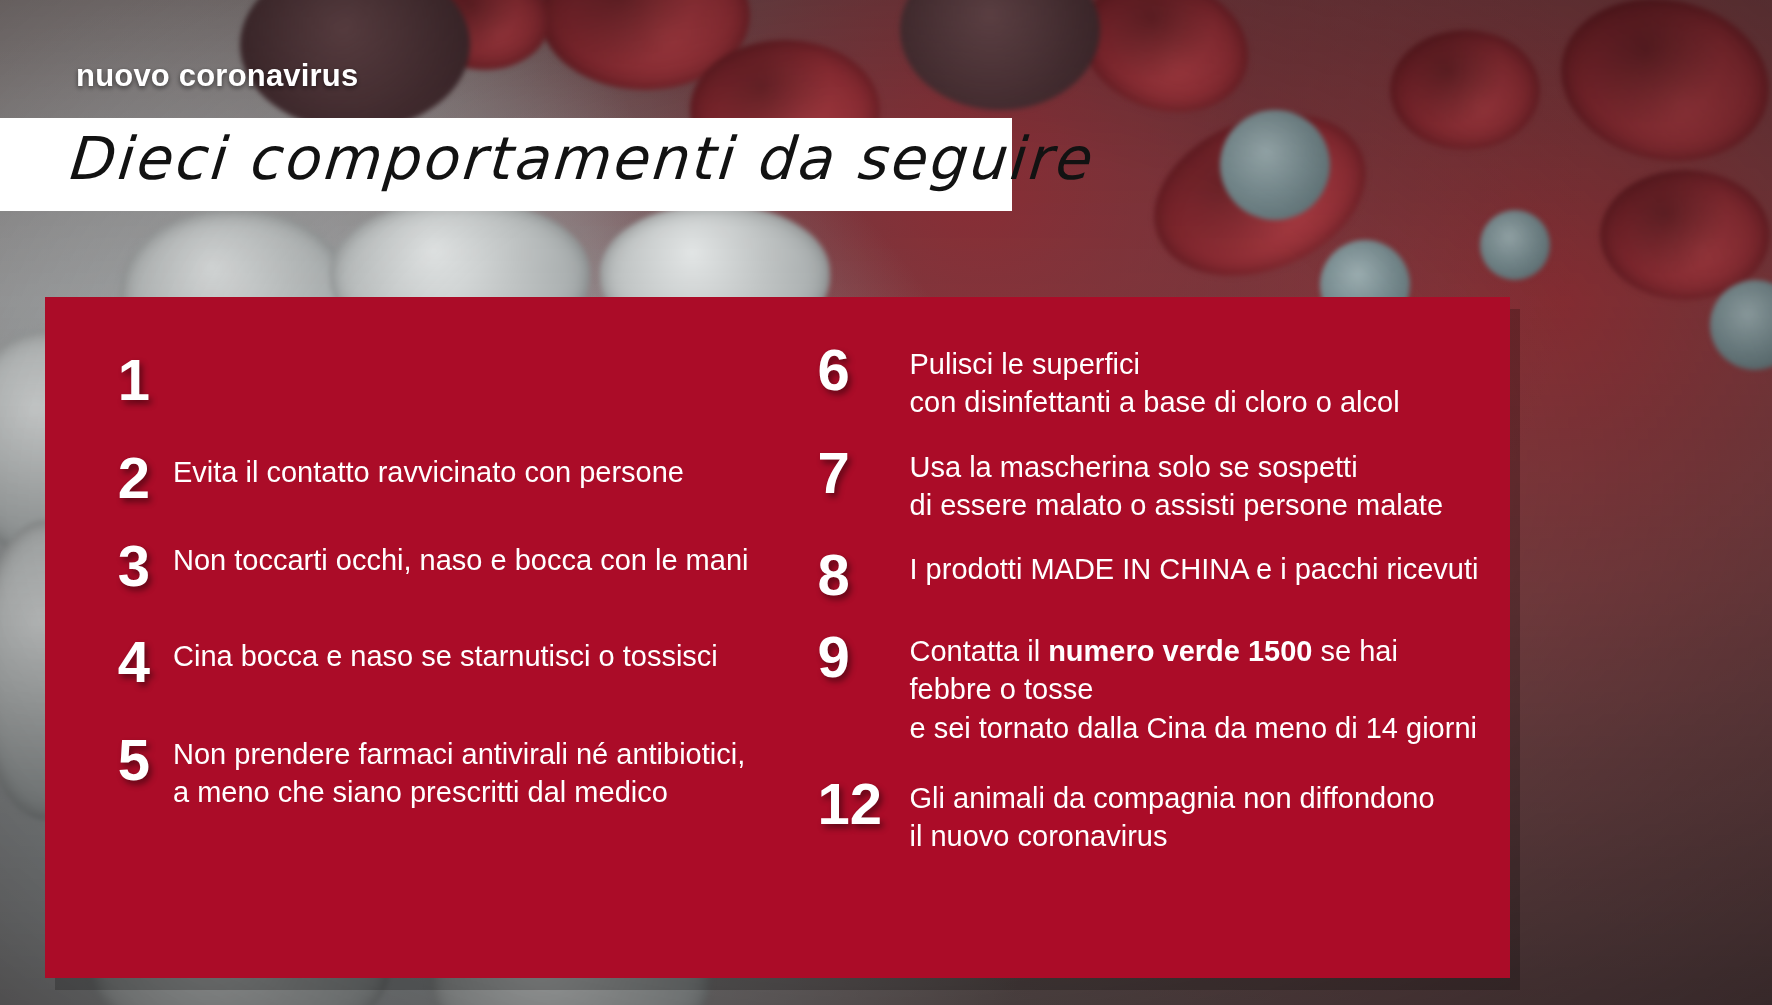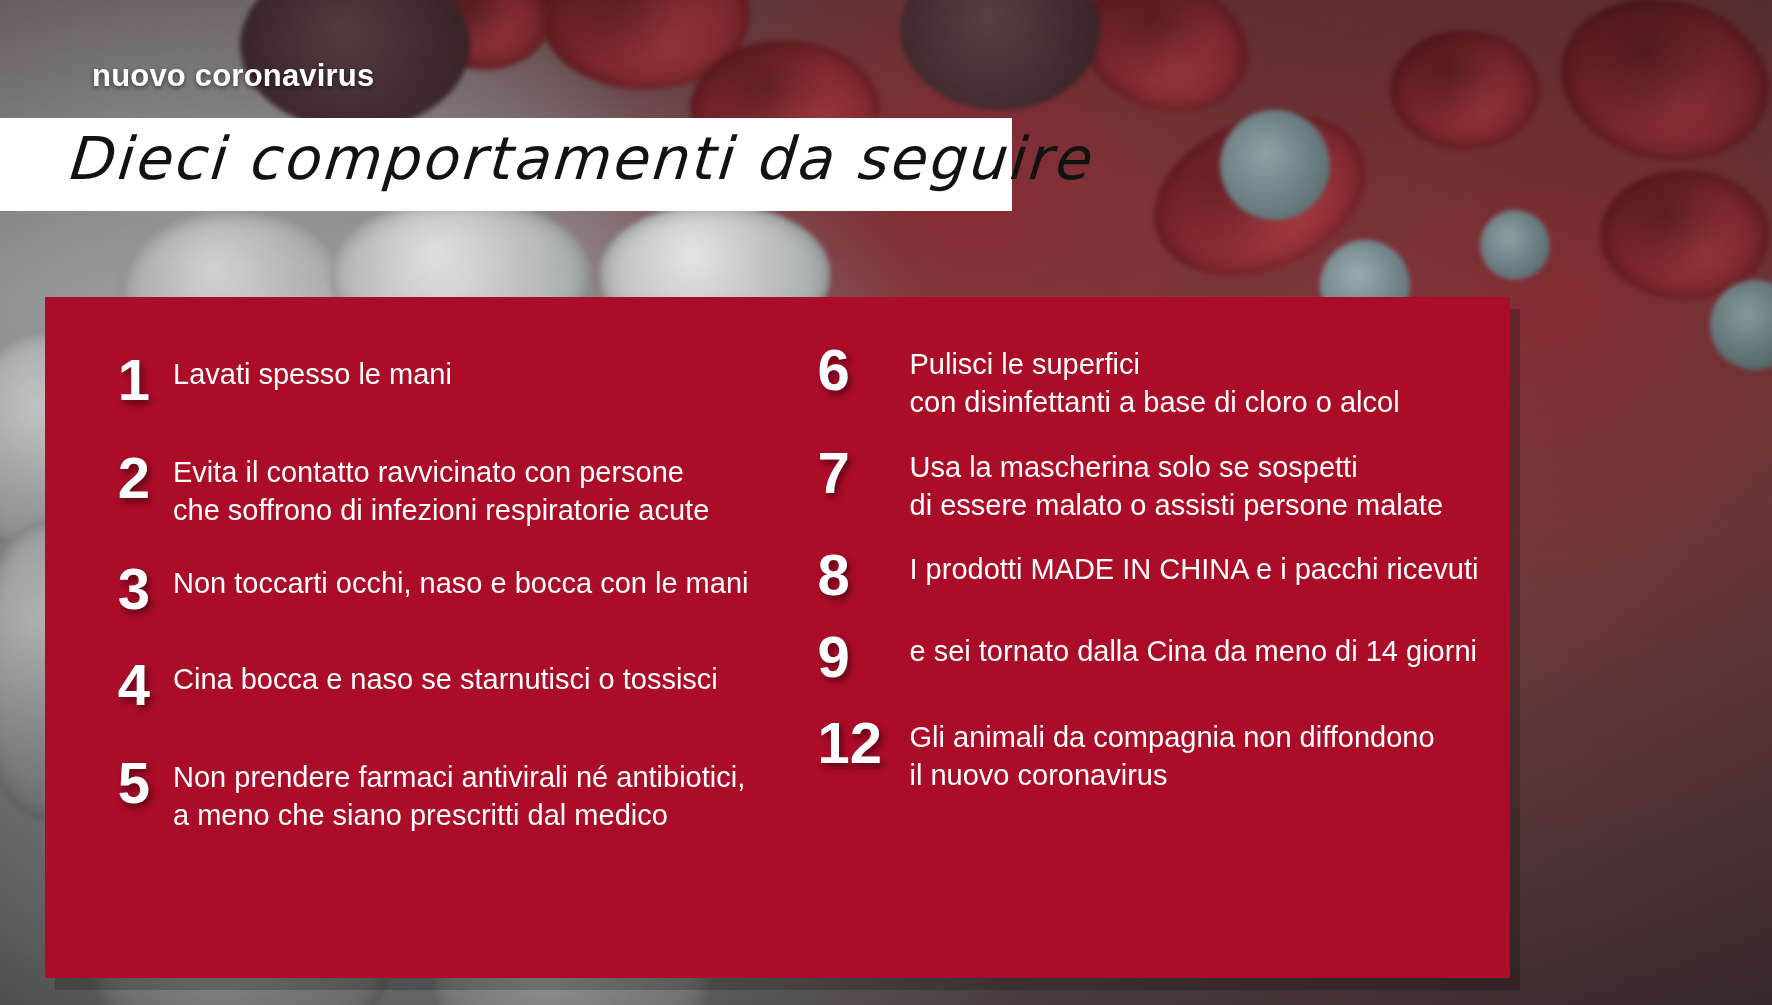--- a/index.html
+++ b/index.html
@@ -59,21 +59,21 @@
   .vignette {
     background:
       radial-gradient(ellipse at 50% 45%, rgba(0,0,0,0) 40%, rgba(0,0,0,0.28) 100%),
       linear-gradient(to bottom, rgba(0,0,0,0.10), rgba(0,0,0,0) 30%, rgba(0,0,0,0.25) 100%);
   }
   .blurwrap { filter: blur(2.2px); }
 
   
   .kicker {
     position: absolute;
-    left: 92px;
+    left: 76px;
     top: 58px;
     font-size: 31px;
     font-weight: bold;
     color: #ffffff;
     letter-spacing: 0.2px;
     text-shadow: 0 2px 5px rgba(0,0,0,0.55);
   }
   .title-band {
     position: absolute;
     left: 0;
@@ -192,30 +192,26 @@
   <div class="title-band"></div>
   <div class="title-text">Dieci comportamenti da seguire</div>
 
   <div class="panel">
     <div class="cols">
 
       <div class="col left">
 
         <div class="item">
           <div class="num">1</div>
-          <div class="txt">
-            <div>Lavati spesso le mani</div>
-          </div>
         </div>
 
         <div class="item">
           <div class="num">2</div>
           <div class="txt">
             <div>Evita il contatto ravvicinato con persone</div>
-            <div>che soffrono di infezioni respiratorie acute</div>
           </div>
         </div>
 
         <div class="item">
           <div class="num">3</div>
           <div class="txt">
             <div>Non toccarti occhi, naso e bocca con le mani</div>
           </div>
         </div>
 
@@ -257,20 +253,21 @@
         <div class="item">
           <div class="num">8</div>
           <div class="txt">
             <div>I prodotti MADE IN CHINA e i pacchi ricevuti</div>
           </div>
         </div>
 
         <div class="item">
           <div class="num">9</div>
           <div class="txt">
+            <div><span>Contatta il </span><b>numero verde 1500</b><span> se hai febbre o tosse</span></div>
             <div>e sei tornato dalla Cina da meno di 14 giorni</div>
           </div>
         </div>
 
         <div class="item">
           <div class="num">12</div>
           <div class="txt">
             <div>Gli animali da compagnia non diffondono</div>
             <div>il nuovo coronavirus</div>
           </div>

